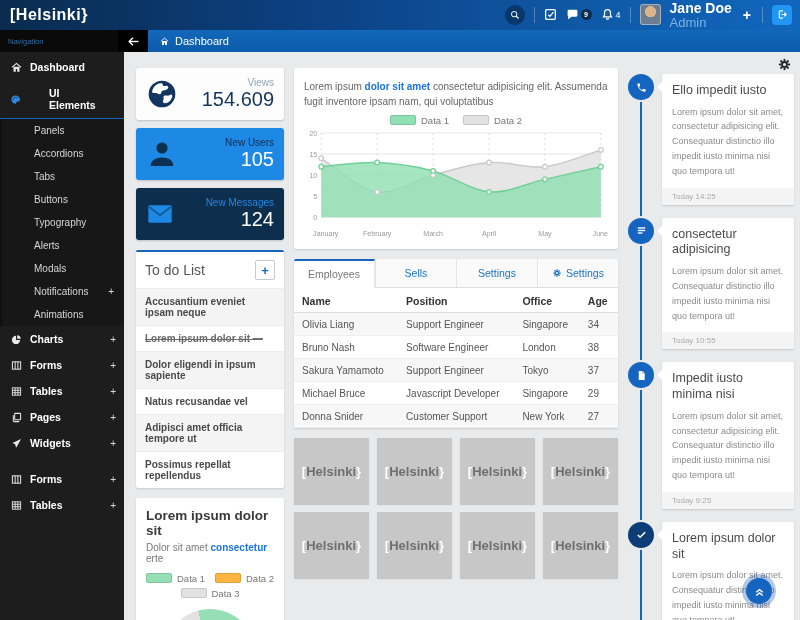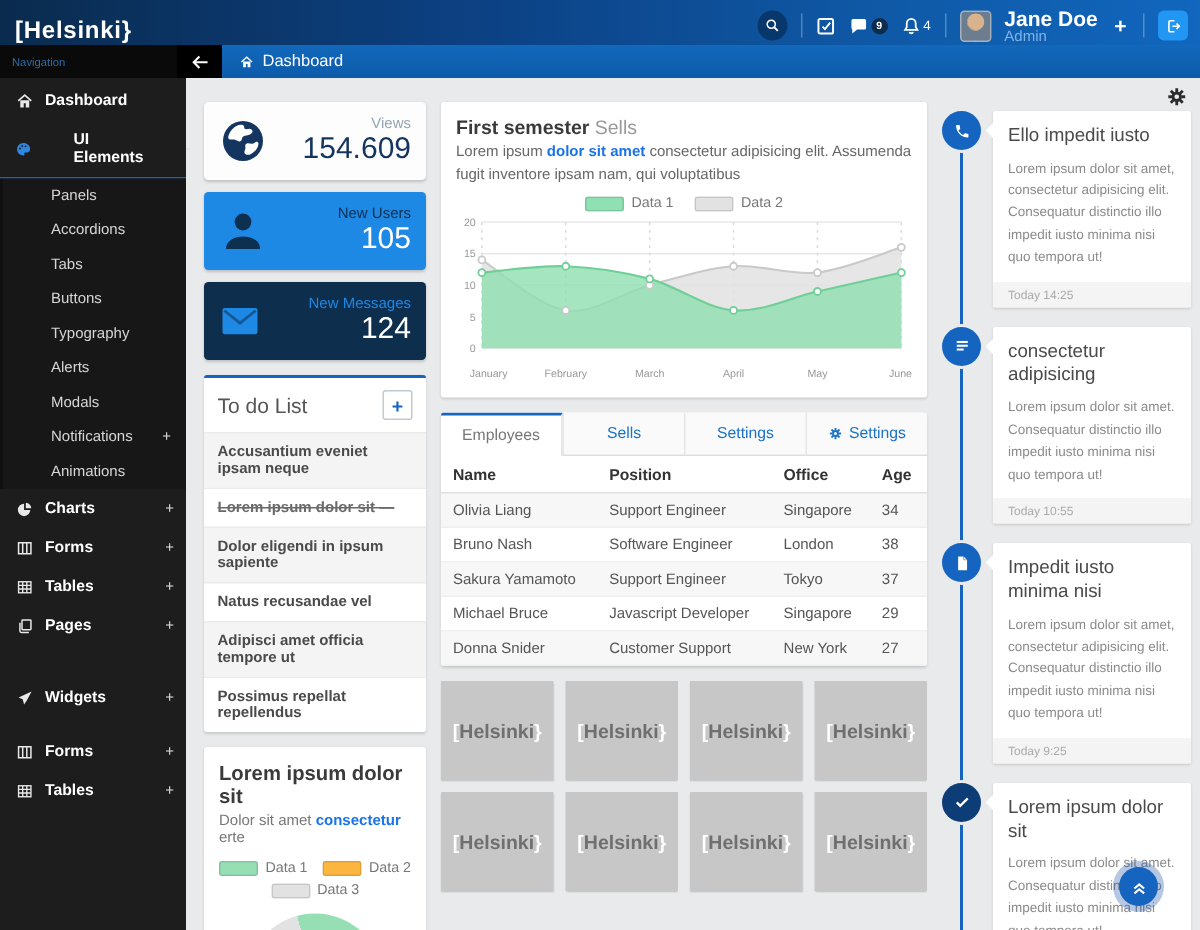--- a/index.html
+++ b/index.html
@@ -1,36 +1,36 @@
 <!DOCTYPE html>
 <html><head>
 <meta charset="utf-8">
 <style>
   * { box-sizing: border-box; margin: 0; padding: 0; }
   html,body { width:800px; height:620px; overflow:hidden; font-family:"Liberation Sans",sans-serif; background:#e9eaeb; }
 
   
   .navbar { position:absolute; top:0; left:0; right:0; height:30px; z-index:6;
     background:linear-gradient(90deg,#0a2b4e 0%,#0c4184 40%,#0f5aa8 75%,#1166bd 100%);
-    display:flex; align-items:flex-end; color:#fff; }
+    display:flex; align-items:center; color:#fff; }
   .logo { font-size:16px; font-weight:bold; letter-spacing:.5px; padding:0 10px; color:#fff; }
   .nav-right { margin-left:auto; display:flex; align-items:center; gap:9px; padding-right:8px; }
   .nav-divider { width:1px; height:16px; background:rgba(255,255,255,.28); }
   .search-btn { width:20px; height:20px; border-radius:50%; background:rgba(3,33,66,.55);
     display:flex; align-items:center; justify-content:center; font-size:10px; cursor:pointer; }
   .nav-ico { font-size:13px; display:flex; align-items:center; cursor:pointer; position:relative; }
   .badge { min-width:11px; height:11px; border-radius:50%; background:#0d2d4e; color:#fff;
     font-size:7px; line-height:11px; text-align:center; margin-left:2px; font-weight:bold; }
   .bell-count { font-size:9px; margin-left:2px; }
   .avatar { width:21px; height:21px; border-radius:3px;
     background:radial-gradient(circle at 50% 35%, #d9b38c 0 36%, #6b7d8f 37% 100%);
     border:1px solid rgba(255,255,255,.4); cursor:pointer; }
   .user-block { line-height:1.05; cursor:pointer; }
   .user-name { font-size:14px; font-weight:bold; }
-  .user-role { font-size:10px; color:#7db3e8; }
+  .user-role { font-size:13px; color:#7db3e8; }
   .plus-btn { font-size:14px; font-weight:bold; cursor:pointer; padding:0 2px; }
   .logout-btn { width:20px; height:20px; border-radius:4px; background:#2196f3; display:flex;
     align-items:center; justify-content:center; font-size:11px; cursor:pointer; }
 
   
   .subbar { position:absolute; top:30px; left:0; right:0; height:22px; display:flex; z-index:5; }
   .side-head { width:148px; background:#0a0a0a; display:flex; align-items:center; }
   .side-head-label { font-size:7.5px; color:#2f6ea8; padding-left:8px; }
   .collapse-btn { margin-left:auto; width:30px; height:22px; background:#000; color:#fff;
     display:flex; align-items:center; justify-content:center; font-size:13px; cursor:pointer; }
@@ -43,21 +43,21 @@
   .sidebar { position:absolute; top:52px; left:0; bottom:0; width:124px; background:#1d1d1d; z-index:4; padding-top:2px; }
   .mi-row { display:flex; align-items:center; gap:8px; padding:7px 8px 7px 10px; cursor:pointer; color:#fff; }
   .mi-icon { font-size:11px; display:flex; width:12px; justify-content:center; color:#e8e8e8; }
   .mi-wrap.expanded > .mi-row { border-bottom:1px solid #1565c0;gap:28px; }
   .mi-wrap.expanded .mi-icon { color:#2e86de; }
   .mi-label { font-size:10.5px; font-weight:bold; }
   .mi-suffix { margin-left:auto; font-size:10px; color:#ddd; }
   .submenu { display:none; background:#171717; box-shadow:inset 2px 0 0 #101010; }
   .mi-wrap.expanded .submenu { display:block; }
   .submenu-item { display:flex; padding:6px 10px 6px 34px; font-size:10px; color:#d6d6d6; cursor:pointer; }
-  .mi-wrap.gap-after { margin-bottom:10px;margin-top:22px; }
+  .mi-wrap.gap-after { margin-bottom:10px; }
 
   
   .content { position:absolute; top:52px; left:124px; right:0; bottom:0; overflow:hidden;
     display:grid; grid-template-columns:148px 324px 1fr; gap:10px; padding:16px 6px 0 12px; align-content:start; }
   .col { display:flex; flex-direction:column; gap:10px; min-width:0; }
   .card { background:#fff; border-radius:2px; box-shadow:0 1px 2px rgba(0,0,0,.14); }
   .content-gear { position:absolute; top:5px; right:8px; font-size:15px; color:#2b2b2b; cursor:pointer; z-index:3; }
 
   
   .stat { height:52px; border-radius:3px; display:flex; align-items:center; padding:0 10px;
@@ -88,21 +88,21 @@
   .todo-item { padding:7px 9px; font-size:10px; font-weight:bold; color:#4a4a4a; border-top:1px solid #ececec; cursor:pointer; }
   .todo-item:nth-child(odd) { background:#f4f4f4; }
   .todo-item.done { text-decoration:line-through; color:#6a6a6a; }
 
   
   .pie-card { padding:10px 10px 12px; }
   .pie-title { font-size:13.5px; font-weight:bold; color:#3a3a3a; }
   .pie-sub { font-size:10px; color:#777; margin-top:4px; }
   .link-blue { color:#1a73e8; font-weight:bold; cursor:pointer; }
   .legend { display:flex; flex-wrap:wrap; justify-content:center; gap:4px 10px; margin-top:9px; }
-  .legend-item { display:flex; align-items:flex-end; gap:5px; font-size:9.5px; color:#777; }
+  .legend-item { display:flex; align-items:flex-start; gap:5px; font-size:9.5px; color:#777; }
   .legend-swatch { width:26px; height:10px; border-radius:2px; border:1px solid rgba(0,0,0,.12); }
   .pie { width:92px; height:92px; border-radius:50%; margin:10px auto 0; }
 
   
   .chart-card { padding:9px 10px 4px; }
   .chart-title { font-size:13px; color:#999; }
   .chart-title b { color:#3a3a3a; }
   .chart-desc { font-size:10px; color:#666; line-height:1.45; margin-top:3px; }
   .chart-legend { display:flex; justify-content:center; gap:14px; margin-top:6px; }
   .chart-box { margin-top:2px; }
@@ -491,21 +491,20 @@
     <span class="legend-swatch" style="background: rgb(226, 226, 226);"></span>
     <span class="legend-label">Data 3</span>
   </span>
         </div>
       <div class="pie" id="pie" style="background: conic-gradient(from -15deg, rgb(150, 223, 181) 0deg, rgb(150, 223, 181) 223.2deg, rgb(252, 182, 63) 223.2deg, rgb(252, 182, 63) 259.2deg, rgb(226, 226, 226) 259.2deg, rgb(226, 226, 226) 360deg);"></div>
     </div>
   </div>
 
   <div class="col">
     <div class="card chart-card">
-      <div class="chart-title"><b>First semester</b> <span>Sells</span></div>
       <div class="chart-desc">
         <span>Lorem ipsum </span><span class="link-blue">dolor sit amet</span><span> consectetur adipisicing elit. Assumenda fugit inventore ipsam nam, qui voluptatibus</span>
       </div>
       <div class="chart-legend legend" id="area-legend">
           <span class="legend-item">
     <span class="legend-swatch" style="background: rgb(143, 224, 178);"></span>
     <span class="legend-label">Data 1</span>
   </span>
           <span class="legend-item">
     <span class="legend-swatch" style="background: rgb(226, 226, 226);"></span>

